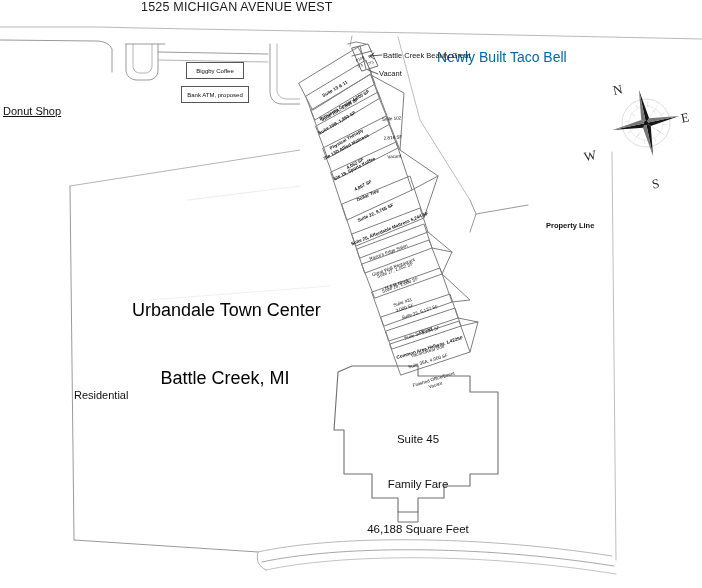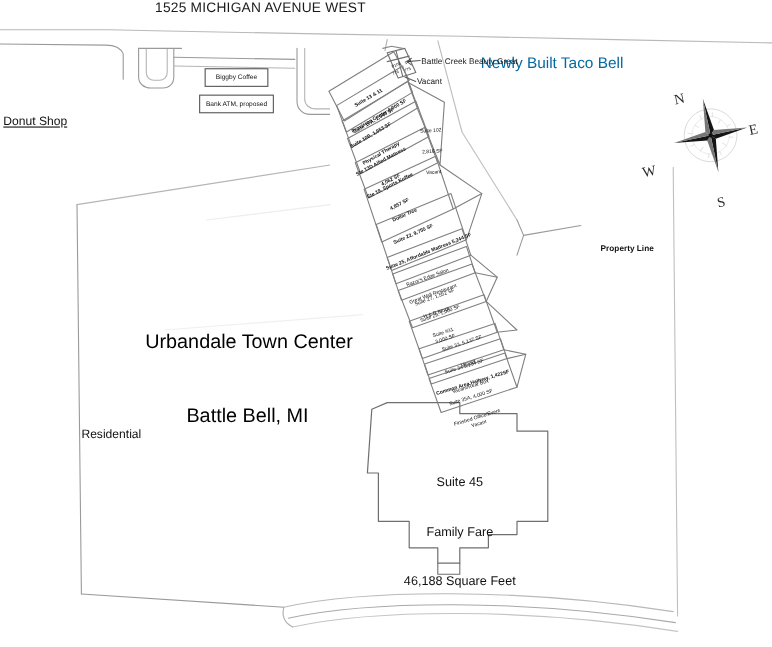--- a/index.html
+++ b/index.html
@@ -228,21 +228,21 @@
         <path d="M34,0 L4,-4 L0,0 Z" fill="#777777"></path>
       </g>
       <circle r="2" fill="#111"></circle>
     </g>
   </svg>
 
   <div class="txt road-title" style="left:141px; top:0px;">1525 MICHIGAN AVENUE WEST</div>
 
   <div class="txt center-title" style="left:132px; top:254px; width:186px;">
     <div>Urbandale Town Center</div>
-    <div>Battle Bell, MI</div>
+    <div>Battle Creek, MI</div>
   </div>
 
 
   <div class="txt callout" style="left:3px; top:105px;text-decoration:underline;">Donut Shop</div>
 
   <div class="txt callout" style="left:74px; top:389px;">Residential</div>
 
   <div class="txt prop-line" style="left:546px; top:199px;margin-top:23px;">Property Line</div>
 
   <div class="txt callout-big" style="left:437px; top:49px;">Newly Built Taco Bell</div>

